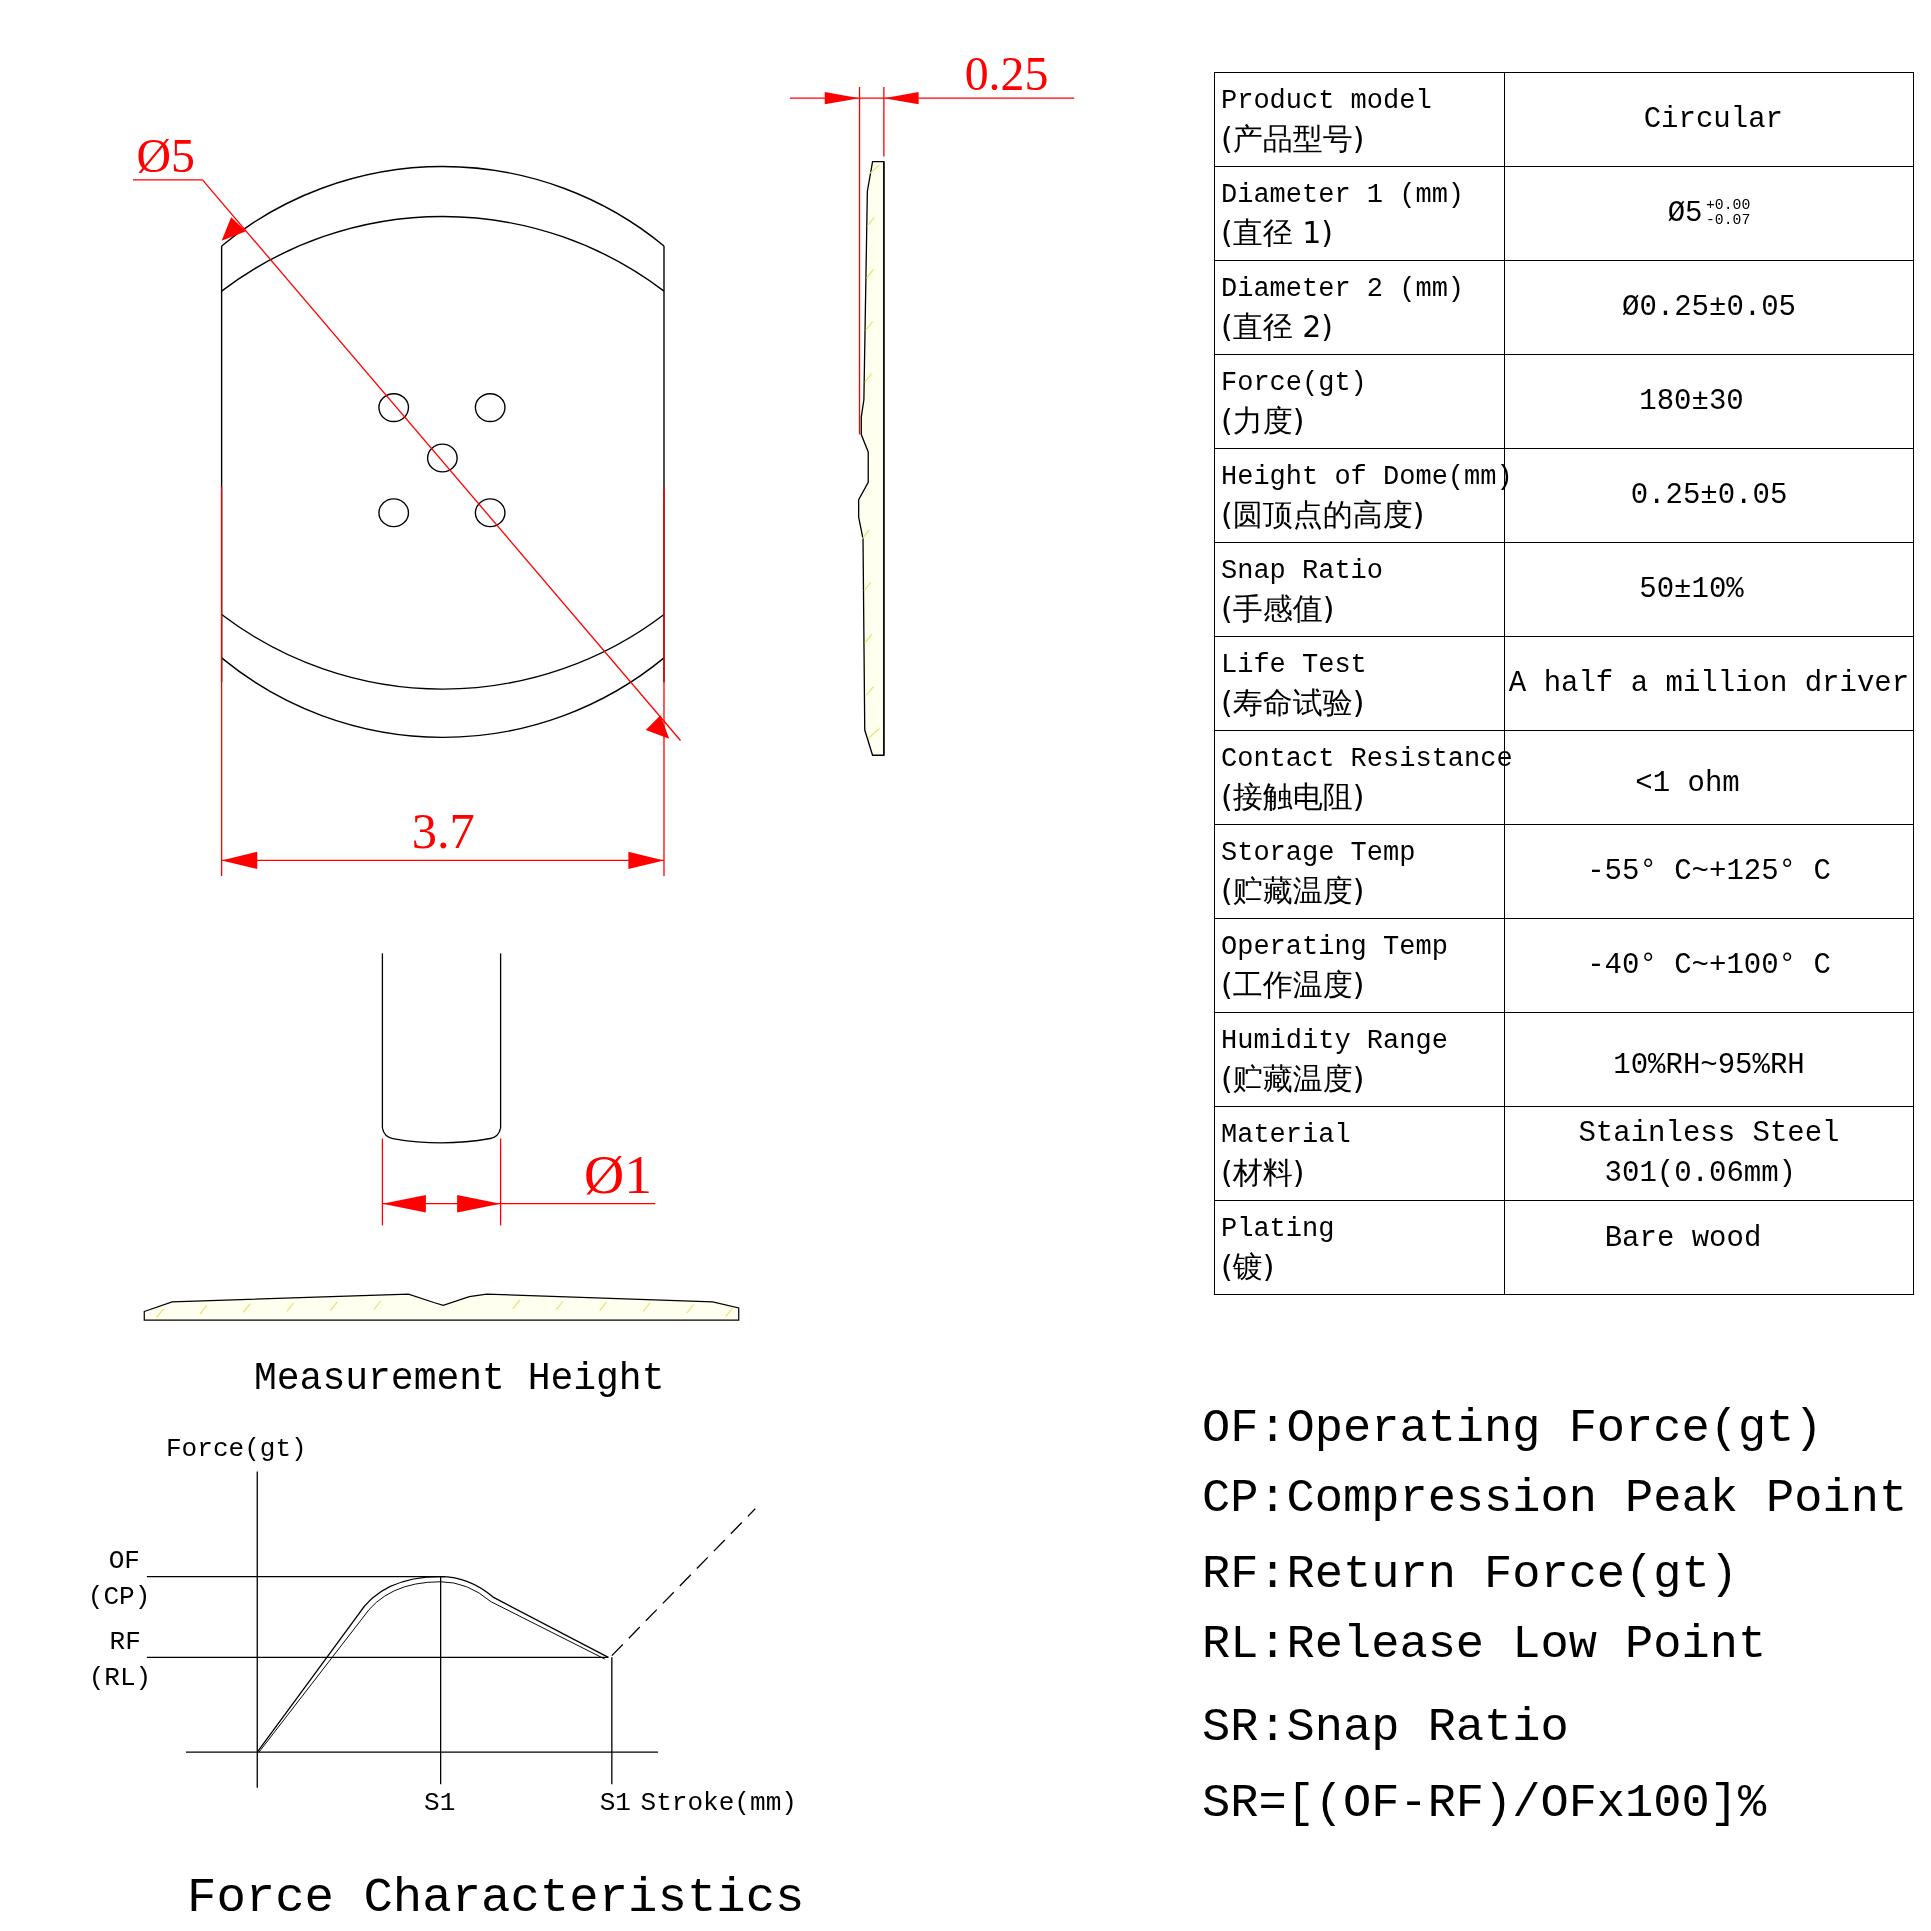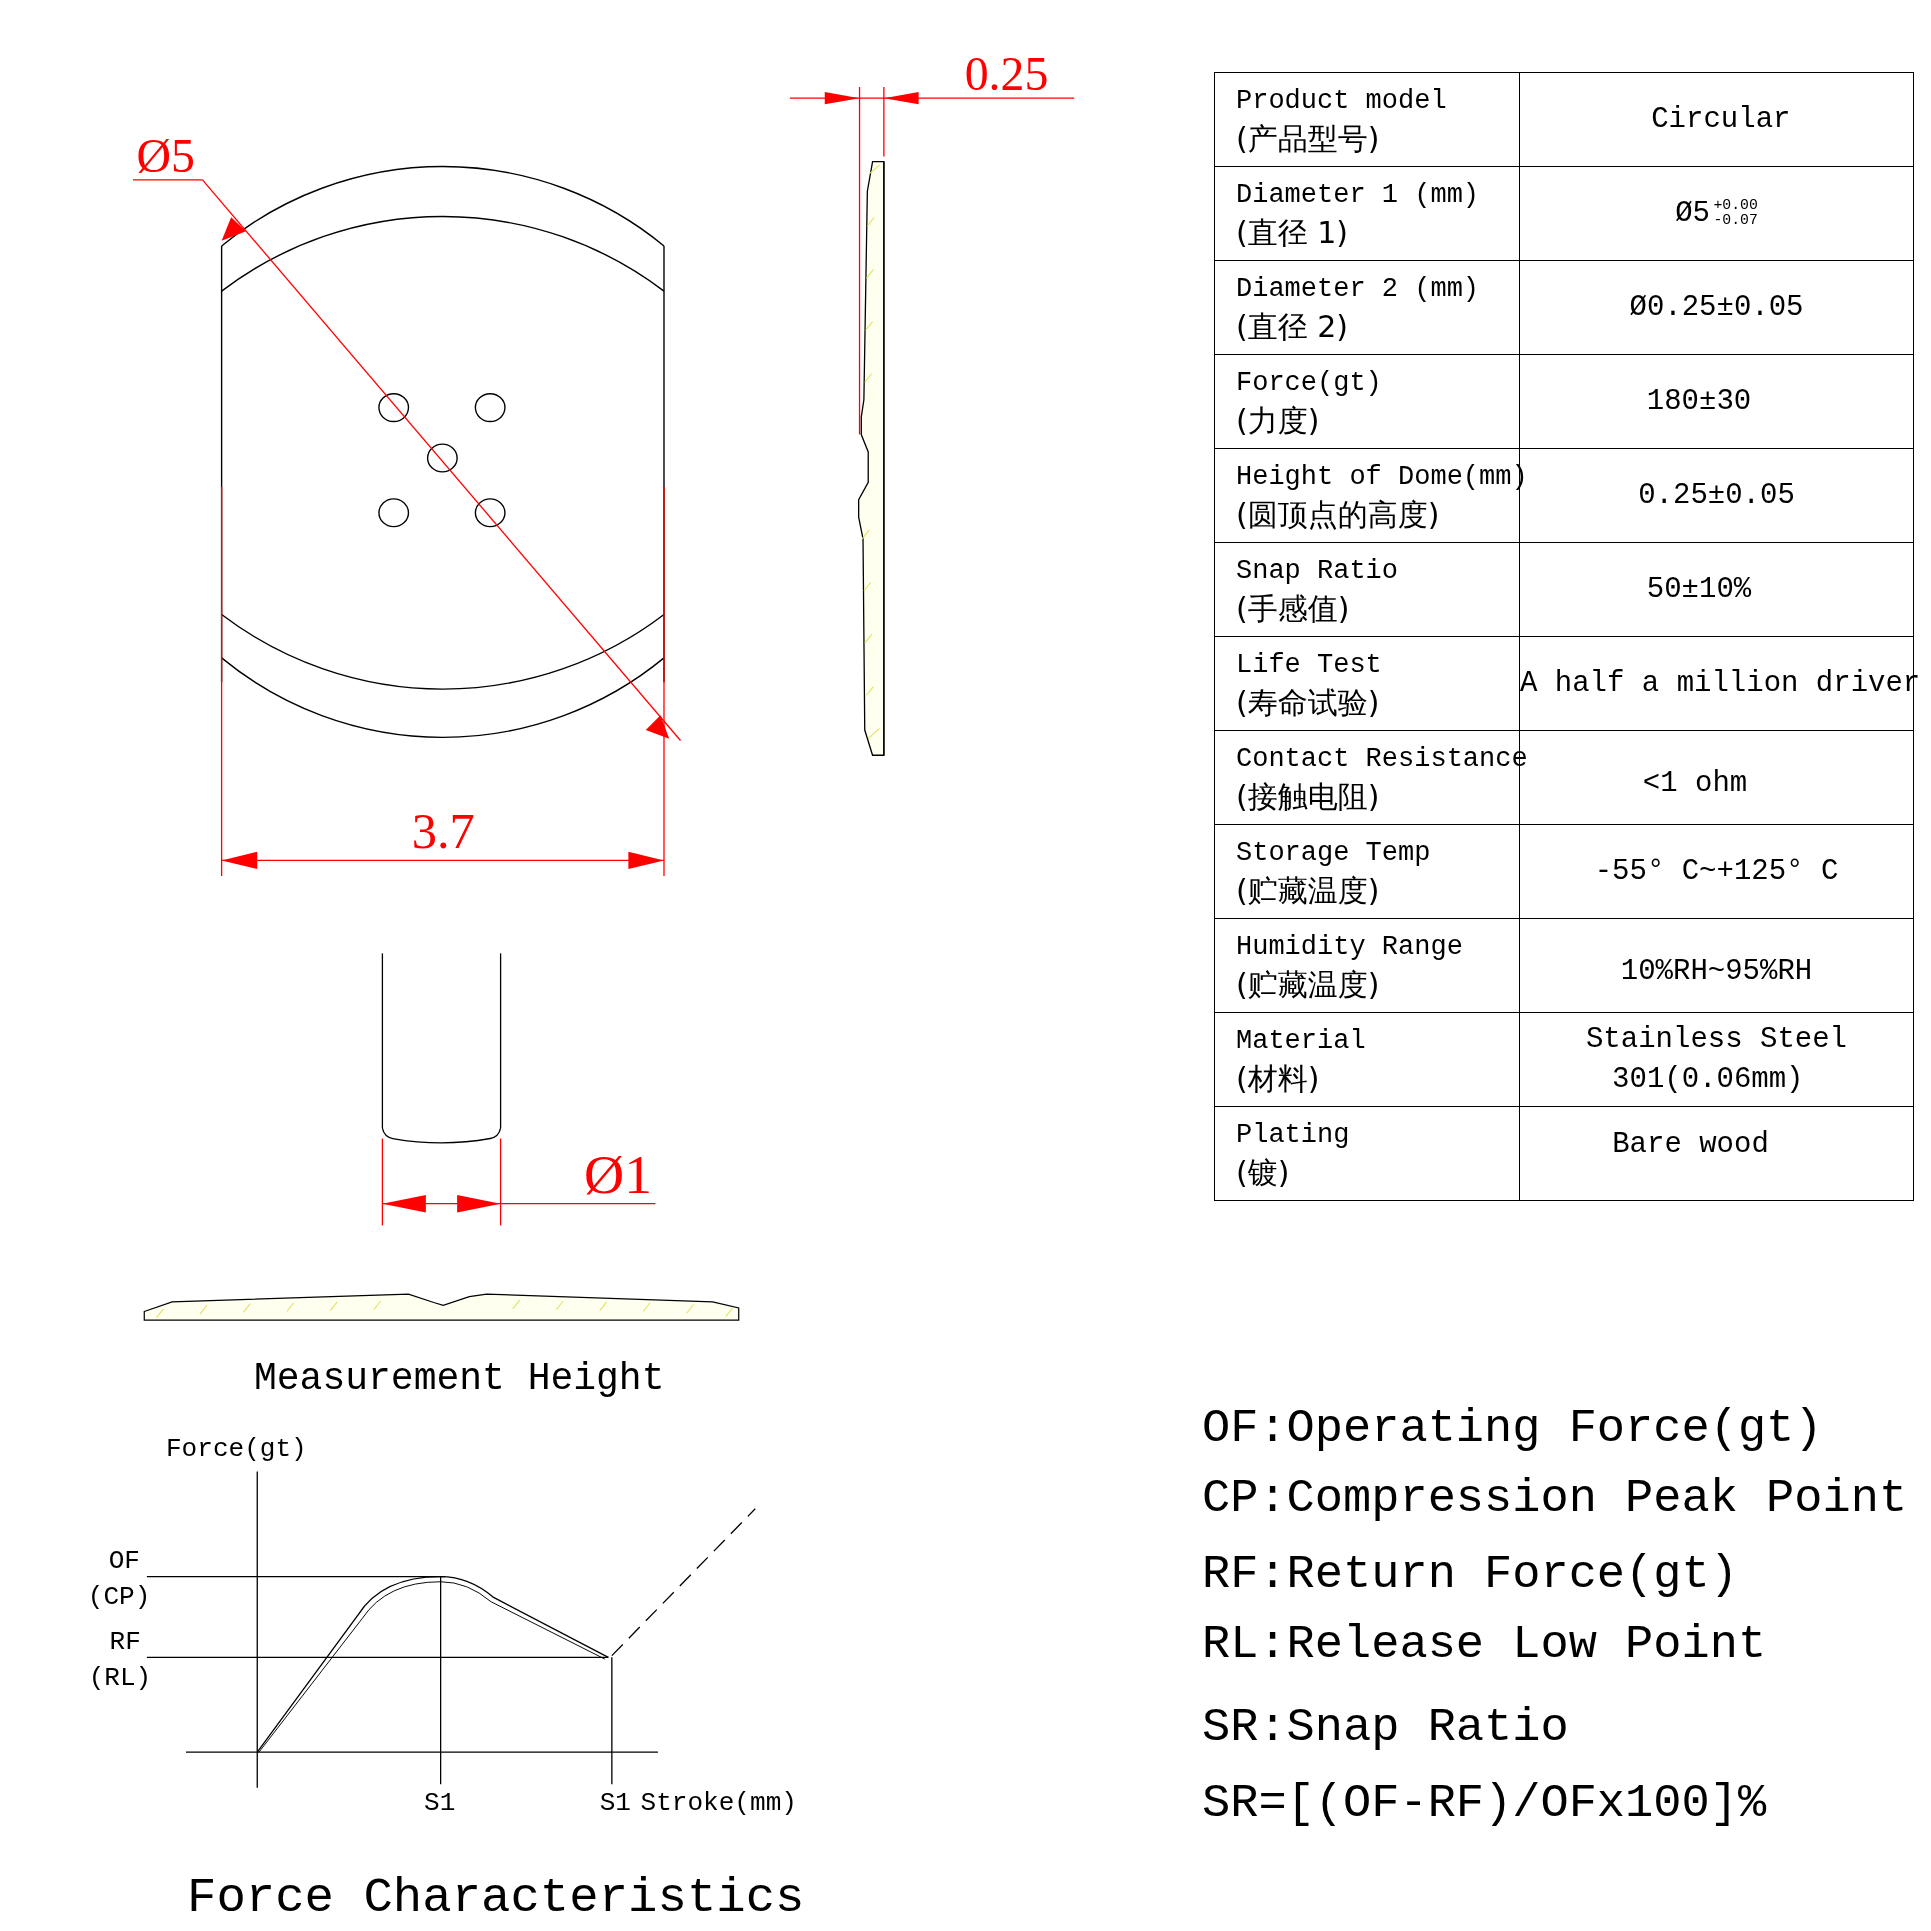--- a/index.html
+++ b/index.html
@@ -4,21 +4,21 @@
 <style>
   html, body { margin: 0; padding: 0; background: #ffffff; }
   body { width: 1932px; height: 1932px; position: relative; overflow: hidden;
          font-family: "Liberation Mono", "DejaVu Sans Mono", monospace; color: #000; }
   svg.drawing { position: absolute; left: 0; top: 0; width: 1932px; height: 1932px; }
   .dim-text { font-family: "Liberation Serif", "DejaVu Serif", serif; fill: #ff0000; }
   .mono { font-family: "Liberation Mono", "DejaVu Sans Mono", monospace; }
   .caption { position: absolute; font-family: "Liberation Mono", "DejaVu Sans Mono", monospace; white-space: nowrap; color: #000; }
   .spec-table { position: absolute; left: 1214px; top: 72px; width: 700px; border-collapse: collapse; table-layout: fixed; }
   .spec-table td { border: 1.7px solid #000; height: 93px; padding: 0; vertical-align: middle; }
-  .spec-table td.label-cell { width: 283px; padding-left: 21px; font-size: 27px; line-height: 37px; }
+  .spec-table td.label-cell { width: 283px; padding-left: 6px; font-size: 27px; line-height: 37px; }
   .spec-table td.value-cell { text-align: center; font-size: 29px; line-height: 40px; }
   .label-en, .label-cn { display: block; white-space: nowrap; }
   .label-cn { font-family: "DejaVu Sans", "Liberation Sans", sans-serif; font-size: 30px; }
   .value-line { display: block; white-space: nowrap; }
   .tol { display: inline-block; vertical-align: middle; font-size: 14.8px; line-height: 14.8px; text-align: left; margin-left: 3.5px; }
   .tol span { display: block; text-align: right; }
   .legend { position: absolute; left: 1202px; top: 1405px; font-size: 47px; line-height: 1; }
   .legend div { white-space: nowrap; }
 </style>
 </head>
@@ -194,20 +194,29 @@
       <td class="label-cell">
         <span class="label-en">Storage Temp</span>
         <span class="label-cn">(贮藏温度)</span>
       </td>
       <td class="value-cell">
         <span class="value-line">-55° C~+125° C</span>
       </td>
     </tr>
     <tr>
       <td class="label-cell">
+        <span class="label-en">Operating Temp</span>
+        <span class="label-cn">(工作温度)</span>
+      </td>
+      <td class="value-cell">
+        <span class="value-line">-40° C~+100° C</span>
+      </td>
+    </tr>
+    <tr>
+      <td class="label-cell">
         <span class="label-en">Humidity Range</span>
         <span class="label-cn">(贮藏温度)</span>
       </td>
       <td class="value-cell">
         <span class="value-line" style="padding-top:12px">10%RH~95%RH</span>
       </td>
     </tr>
     <tr>
       <td class="label-cell">
         <span class="label-en">Material</span>

